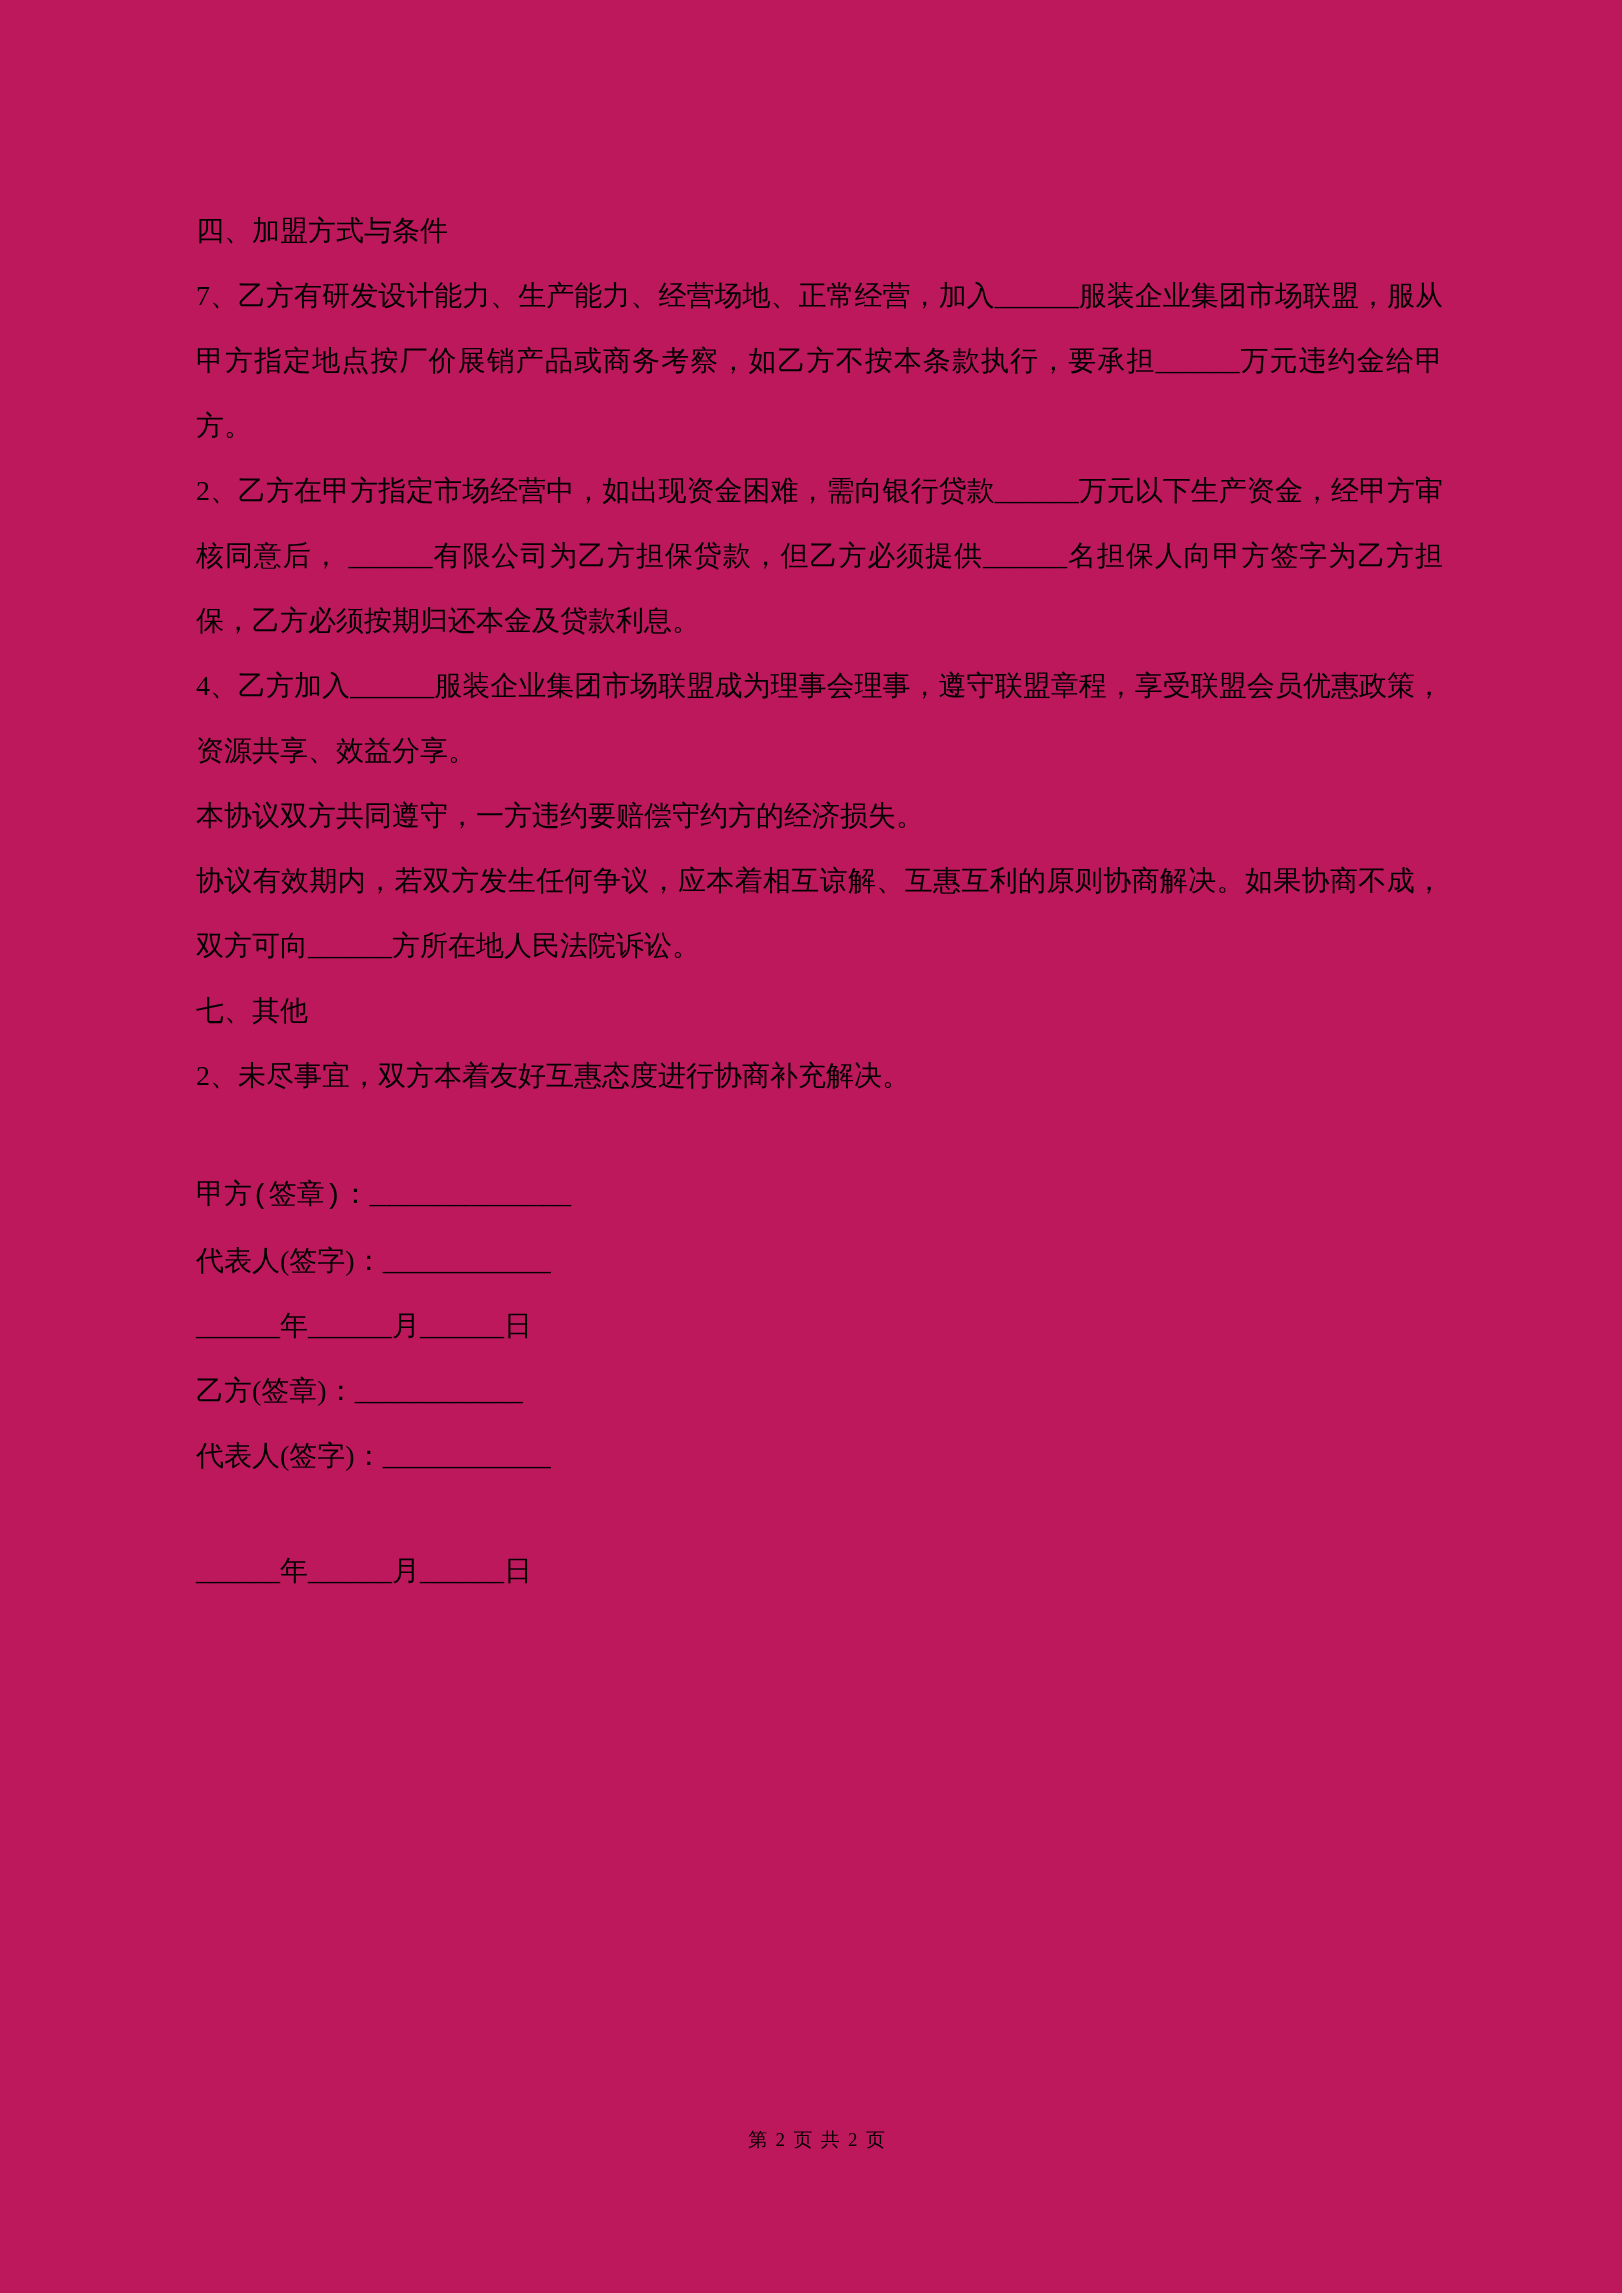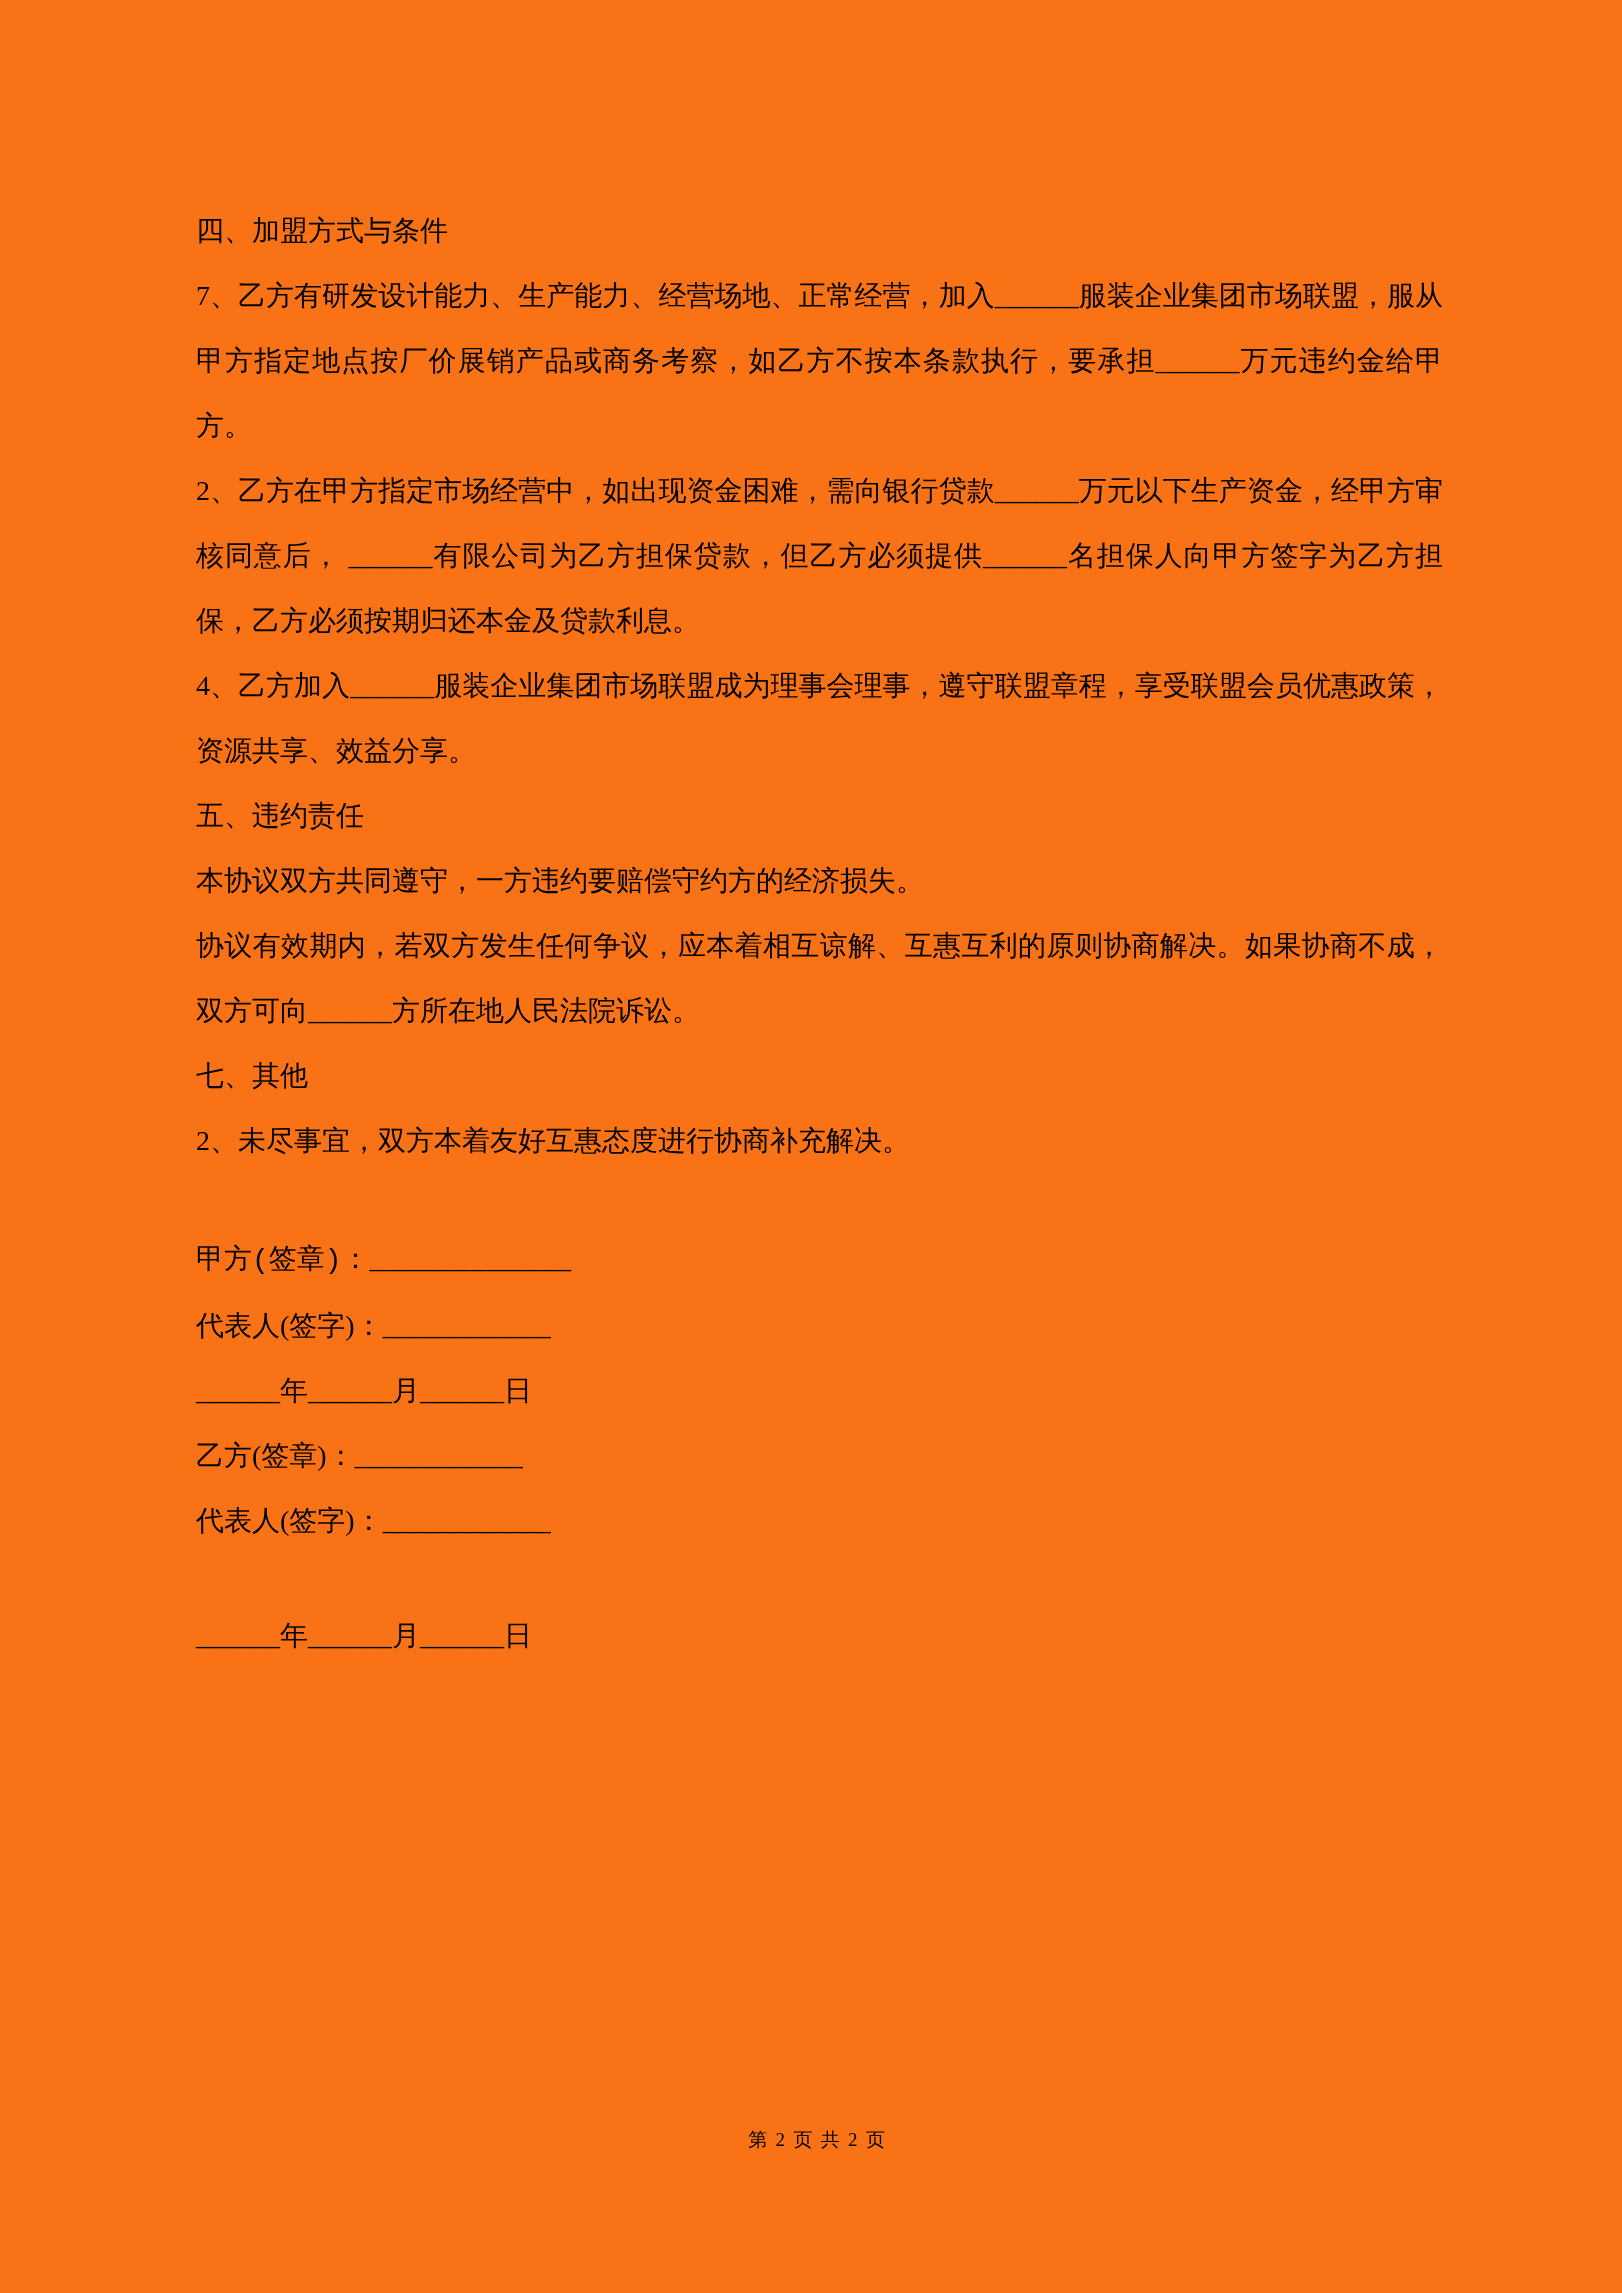--- a/index.html
+++ b/index.html
@@ -4,21 +4,21 @@
 <style>
   html, body {
     margin: 0;
     padding: 0;
     background: #ffffff;
   }
   .page {
     position: relative;
     width: 1623px;
     height: 2294px;
-    background: #f97316;
+    background: #be185d;
     box-sizing: border-box;
     padding: 198px 180px 0 196px;
     font-family: "Liberation Serif", "DejaVu Serif", serif;
     font-size: 28px;
     color: #000000;
     overflow: hidden;
   }
   .doc p {
     margin: 0;
     line-height: 65px;
@@ -49,21 +49,20 @@
 </style>
 </head>
 <body>
 
 <div class="page">
   <div class="doc">
     <p>四、加盟方式与条件</p>
     <p>7、乙方有研发设计能力、生产能力、经营场地、正常经营，加入______服装企业集团市场联盟，服从甲方指定地点按厂价展销产品或商务考察，如乙方不按本条款执行，要承担______万元违约金给甲方。</p>
     <p>2、乙方在甲方指定市场经营中，如出现资金困难，需向银行贷款______万元以下生产资金，经甲方审核同意后， ______有限公司为乙方担保贷款，但乙方必须提供______名担保人向甲方签字为乙方担保，乙方必须按期归还本金及贷款利息。</p>
     <p>4、乙方加入______服装企业集团市场联盟成为理事会理事，遵守联盟章程，享受联盟会员优惠政策，资源共享、效益分享。</p>
-    <p>五、违约责任</p>
     <p>本协议双方共同遵守，一方违约要赔偿守约方的经济损失。</p>
     <p>协议有效期内，若双方发生任何争议，应本着相互谅解、互惠互利的原则协商解决。如果协商不成，双方可向______方所在地人民法院诉讼。</p>
     <p>七、其他</p>
     <p>2、未尽事宜，双方本着友好互惠态度进行协商补充解决。</p>
 
     <p class="left sig-start">甲方(签章)：____________</p>
     <p class="left">代表人(签字)：____________</p>
     <p class="left">______年______月______日</p>
     <p class="left">乙方(签章)：____________</p>
     <p class="left">代表人(签字)：____________</p>

